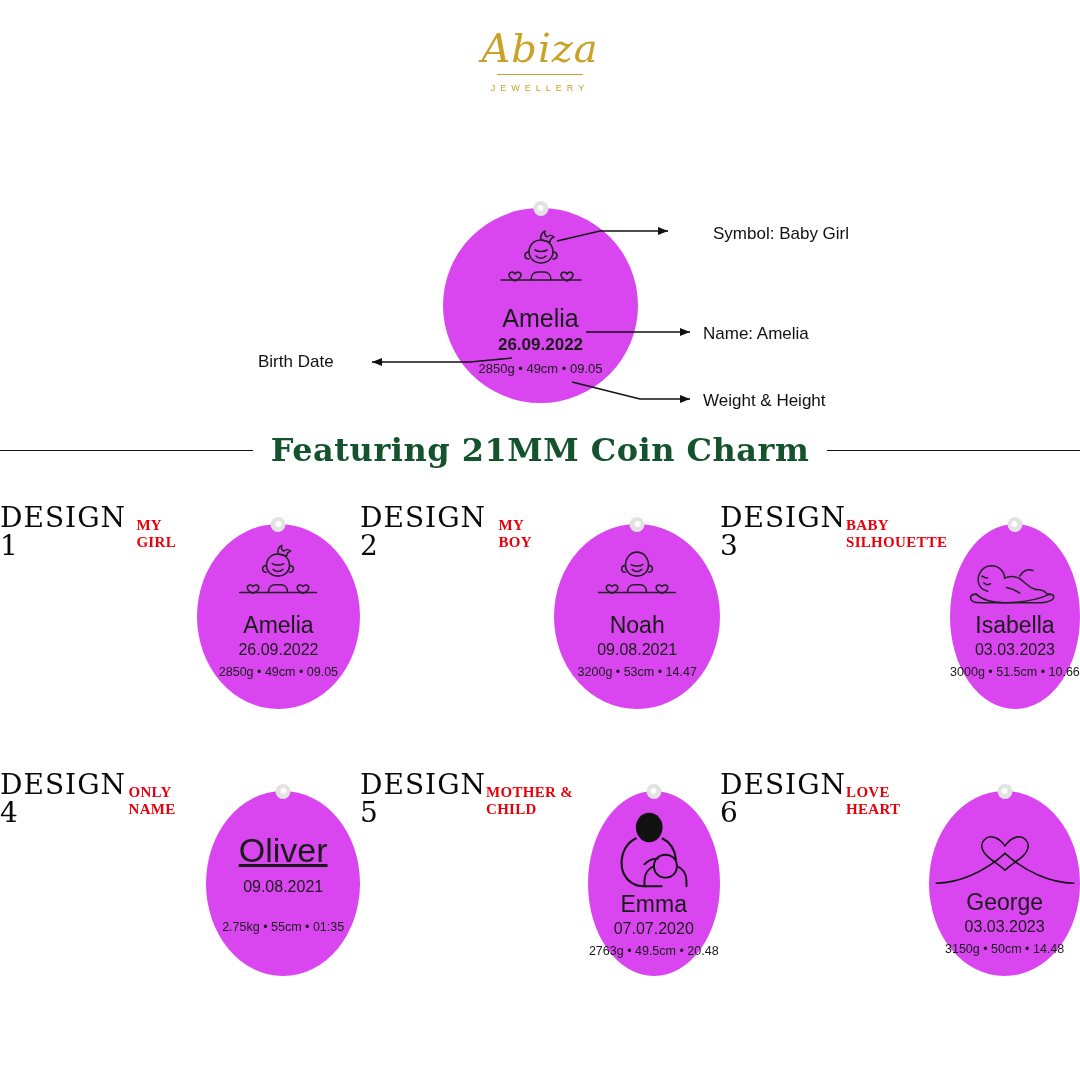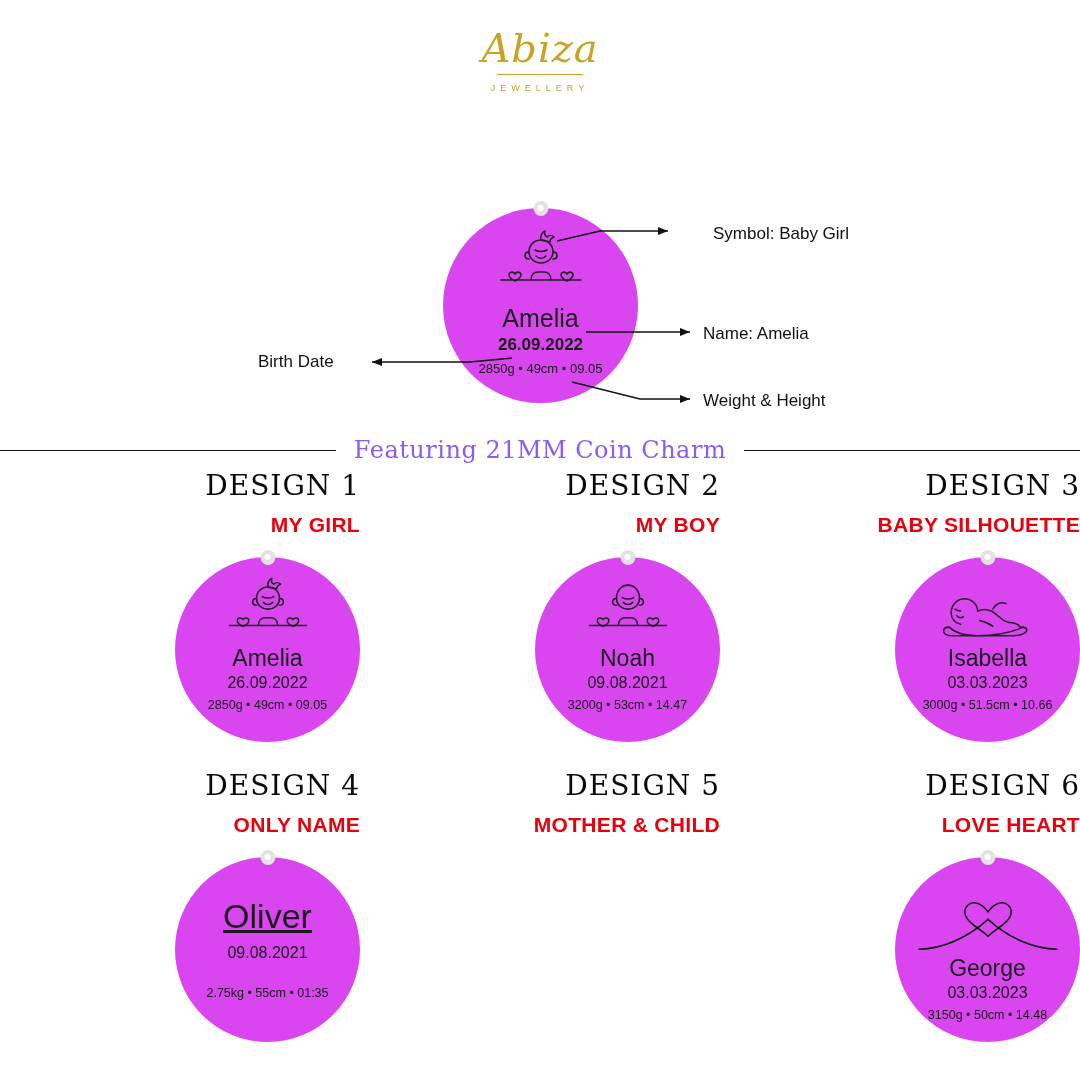--- a/index.html
+++ b/index.html
@@ -126,50 +126,52 @@
     position: absolute;
     left: 0; top: 433px; width: 100%;
     height: 34px;
     display: flex;
     align-items: center;
   }
   .feature-line { flex: 1; height: 1px; background: #111; }
   .feature-text {
     padding: 0 18px;
     font-family: "DejaVu Serif", serif;
-    font-size: 24px;
+    font-size: 32px;
     letter-spacing: 0.5px;
-    color: #8b5cf6;
+    color: #14532d;
     white-space: nowrap;
+    font-weight: bold;
   }
 
   
   .grid {
     position: absolute;
     left: 0; top: 472px;
     width: 1080px;
   }
   .row { display: flex; }
   .cell {
     width: 360px;
     display: flex;
-    flex-direction: column;
-    align-items: flex-end;
+    flex-direction: row;
+    align-items: flex-start;
+    margin-top: 32px;
   }
   .design-title {
     font-family: "DejaVu Serif", serif;
     font-size: 28px;
     letter-spacing: 1px;
     color: #0a0a0a;
     line-height: 1;
   }
   .design-sub {
     margin-top: 13px;
-    font-family: Liberation Sans, sans-serif;
-    font-size: 21px;
+    font-family: Liberation Serif, serif;
+    font-size: 15px;
     font-weight: 700;
     color: #e8000d;
     letter-spacing: 0.3px;
   }
   .cell-coin {
     position: relative;
     margin-top: 20px;
     width: 185px; height: 185px;
   }
   .cell-coin .coin-name { font-size: 23px; }
@@ -331,20 +333,37 @@
             <div class="coin-name coin-name-big">Oliver</div>
             <div class="coin-date" style="margin-top:12px;">09.08.2021</div>
             <div class="coin-stats" style="margin-top:26px;">2.75kg • 55cm • 01:35</div>
           </div>
         </div>
       </div>
 
       <div class="cell">
         <div class="design-title">DESIGN 5</div>
         <div class="design-sub">MOTHER &amp; CHILD</div>
+        <div class="coin cell-coin">
+          <div class="loop"></div>
+          <div class="coin-inner">
+            <svg class="coin-art" width="86" height="84" viewBox="0 0 90 88" fill="none" stroke="#111" stroke-width="2" stroke-linecap="round" stroke-linejoin="round" style="margin-top:16px;">
+              <path d="M40 6c-8 0-14 7-14 15 0 9 6 16 14 16s14-7 14-16C54 13 48 6 40 6z" fill="#111" stroke="none"></path>
+              <path d="M26 33c-9 4-15 14-15 26 0 13 9 24 24 24h18" stroke-width="2.2"></path>
+              <path d="M54 33c8 4 13 12 14 22" stroke-width="2.2"></path>
+              <path d="M57 50c-7 0-12 5-12 12s5 12 12 12 12-5 12-12-5-12-12-12z"></path>
+              <path d="M45 62c-6 2-10 8-10 15v6"></path>
+              <path d="M69 62c6 2 10 8 10 15v6"></path>
+              <path d="M35 60c4-4 9-6 14-6"></path>
+            </svg>
+            <div class="coin-name" style="margin-top:2px;">Emma</div>
+            <div class="coin-date">07.07.2020</div>
+            <div class="coin-stats">2763g • 49.5cm • 20.48</div>
+          </div>
+        </div>
       </div>
 
       <div class="cell">
         <div class="design-title">DESIGN 6</div>
         <div class="design-sub">LOVE HEART</div>
         <div class="coin cell-coin">
           <div class="loop"></div>
           <div class="coin-inner">
             <svg class="coin-art" width="150" height="80" viewBox="0 0 160 86" fill="none" stroke="#111" stroke-width="1.6" stroke-linecap="round" style="margin-top:14px;">
               <path d="M80 44c-6-9-16-13-22-7-6 6-2 14 4 19 6 5 14 10 18 14 4-4 12-9 18-14 6-5 10-13 4-19-6-6-16-2-22 7z"></path>

